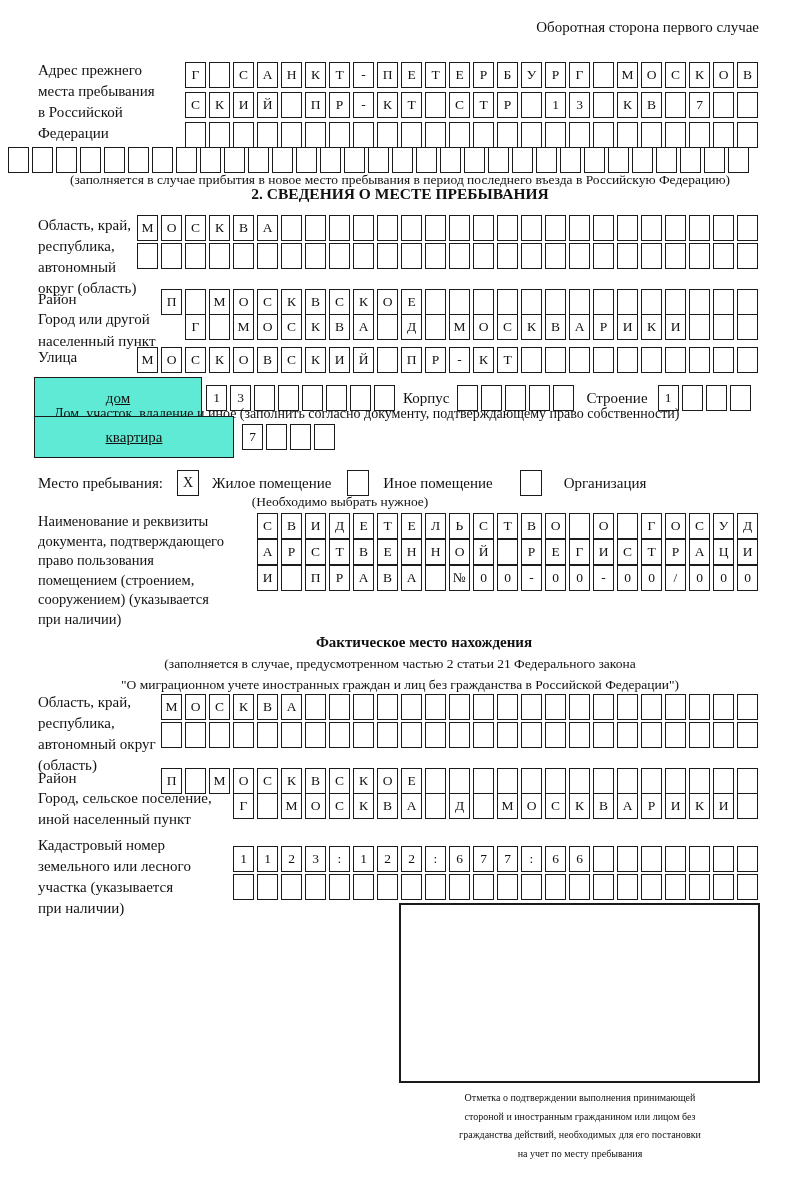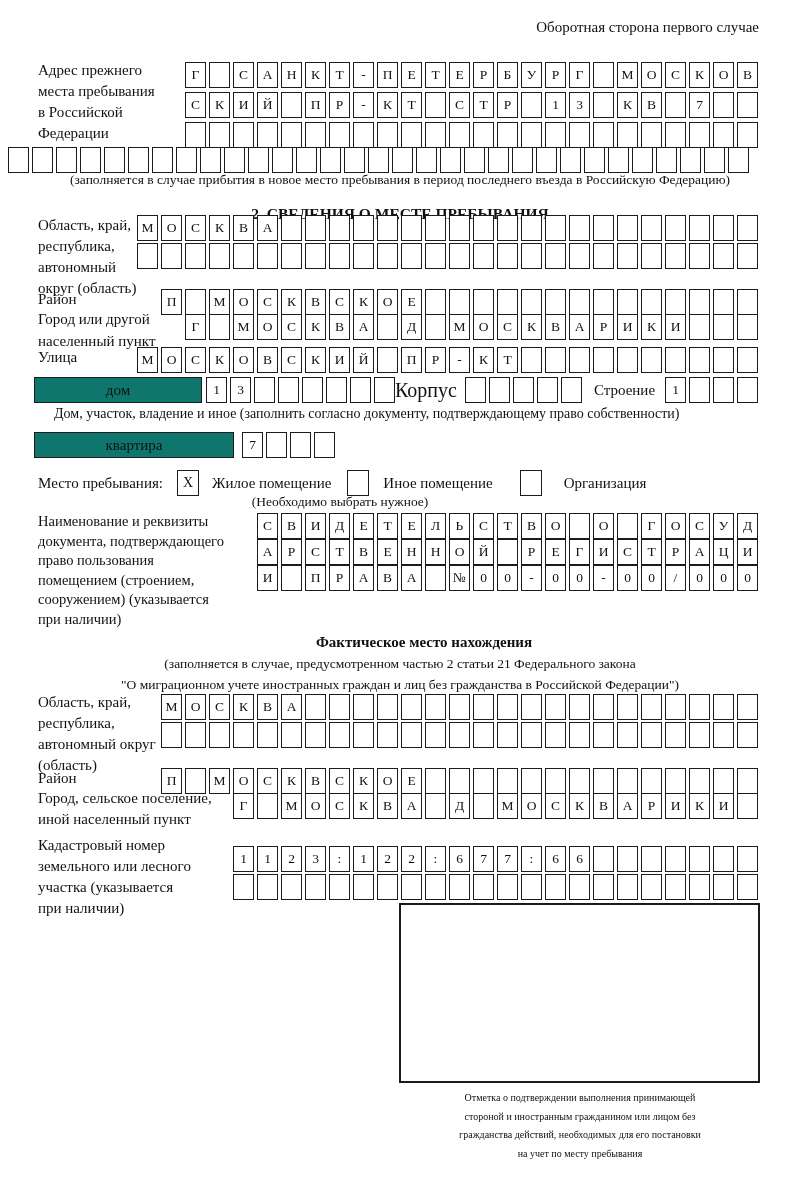--- a/index.html
+++ b/index.html
@@ -14,22 +14,22 @@
   .grid{position:absolute;right:42px;display:flex;}
   .grid.leftanchor{right:auto;left:8px;}
   .igrid{display:flex;}
   .cell{
     box-sizing:border-box;flex:0 0 21px;width:21px;height:26px;margin-right:3px;
     border:1.7px solid #1b1b1b;display:flex;align-items:center;justify-content:center;
     font-size:13.5px;line-height:1;background:#fff;
   }
   .cell:last-child{margin-right:0;}
   .wbox{
-    box-sizing:border-box;height:26px;border:1.7px solid #1b1b1b;background:#0f766e;
-    display:flex;align-items:center;justify-content:center;font-size:15px;
+    box-sizing:border-box;height:42px;border:1.7px solid #1b1b1b;background:#5eead4;
+    display:flex;align-items:center;justify-content:center;font-size:15px;text-decoration:underline;
   }
   .cb{
     box-sizing:border-box;width:22px;height:26px;border:1.7px solid #1b1b1b;background:#fff;
     display:flex;align-items:center;justify-content:center;font-size:14px;
   }
   .flexrow{position:absolute;display:flex;align-items:center;}
   .cap{position:absolute;left:37px;font-size:14px;margin-left:17px;}
   .note{font-size:13.5px;}
   .stampbox{
     position:absolute;left:399px;top:903px;width:361px;height:180px;
@@ -157,21 +157,21 @@
       <span class="cell"></span>
       <span class="cell"></span>
       <span class="cell"></span>
       <span class="cell"></span>
       <span class="cell"></span>
       <span class="cell"></span>
       <span class="cell"></span>
     </div>
   <div class="ctr note" style="top:172px">(заполняется в случае прибытия в новое место пребывания в период последнего въезда в Российскую Федерацию)</div>
 
-  <div class="ctr bold" style="top:205px;font-size:15.5px;">2. СВЕДЕНИЯ О МЕСТЕ ПРЕБЫВАНИЯ</div>
+  <div class="ctr bold" style="top:185px;font-size:15.5px;">2. СВЕДЕНИЯ О МЕСТЕ ПРЕБЫВАНИЯ</div>
 
   <div class="lbl" style="top:215px;width:130px;">Область, край,
 республика,
 автономный
 округ (область)</div>
   <div class="grid" style="top:215px">
       <span class="cell">М</span>
       <span class="cell">О</span>
       <span class="cell">С</span>
       <span class="cell">К</span>
@@ -320,39 +320,39 @@
     <div class="igrid" style="margin-left:4px;">
         <span class="cell">1</span>
         <span class="cell">3</span>
         <span class="cell"></span>
         <span class="cell"></span>
         <span class="cell"></span>
         <span class="cell"></span>
         <span class="cell"></span>
         <span class="cell"></span>
       </div>
-    <div style="font-size:20px;">Корпус</div>
+    <div style="margin-left:8px;font-size:15px;">Корпус</div>
     <div class="igrid" style="margin-left:8px;">
         <span class="cell"></span>
         <span class="cell"></span>
         <span class="cell"></span>
         <span class="cell"></span>
         <span class="cell"></span>
       </div>
     <div style="margin-left:12px;font-size:15px;">Строение</div>
     <div class="igrid" style="margin-left:10px;">
         <span class="cell">1</span>
         <span class="cell"></span>
         <span class="cell"></span>
         <span class="cell"></span>
       </div>
   </div>
   <div class="cap" style="top:406px;">Дом, участок, владение и иное (заполнить согласно документу, подтверждающему право собственности)</div>
 
-  <div class="flexrow" style="top:432px;left:34px;">
+  <div class="flexrow" style="top:416px;left:34px;">
     <div class="wbox" style="width:200px;">квартира</div>
     <div class="igrid" style="margin-left:8px;">
         <span class="cell">7</span>
         <span class="cell"></span>
         <span class="cell"></span>
         <span class="cell"></span>
       </div>
   </div>
 
   <div class="flexrow" style="top:470px;left:38px;font-size:15px;">

